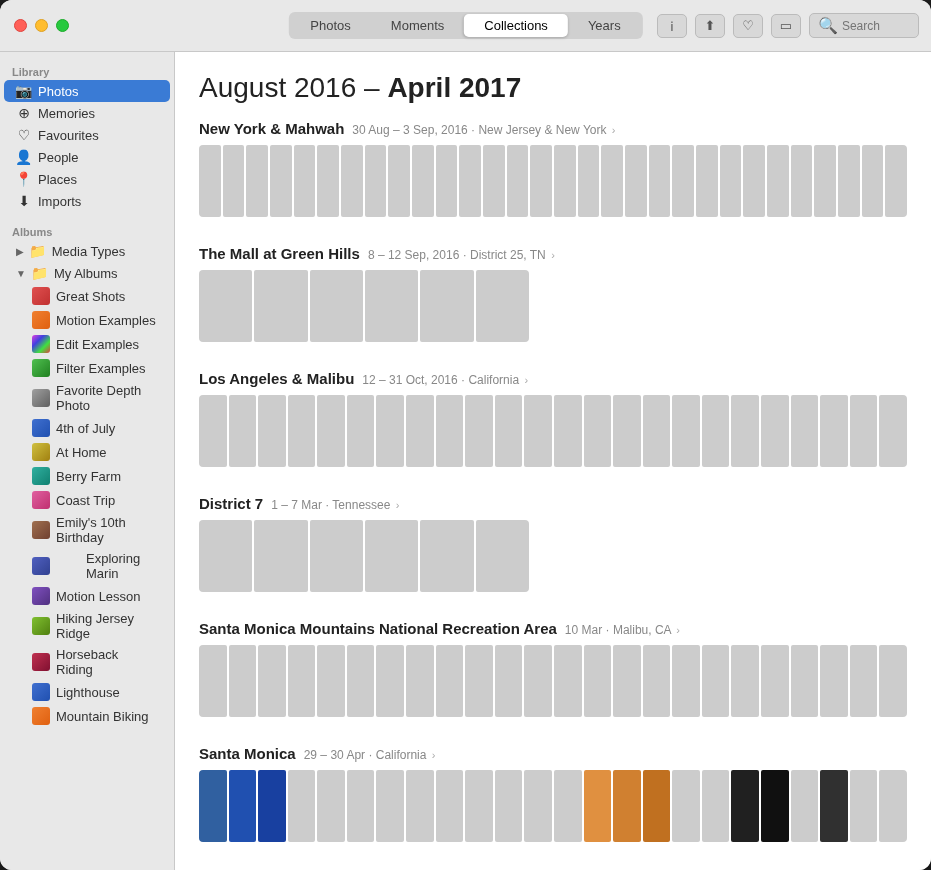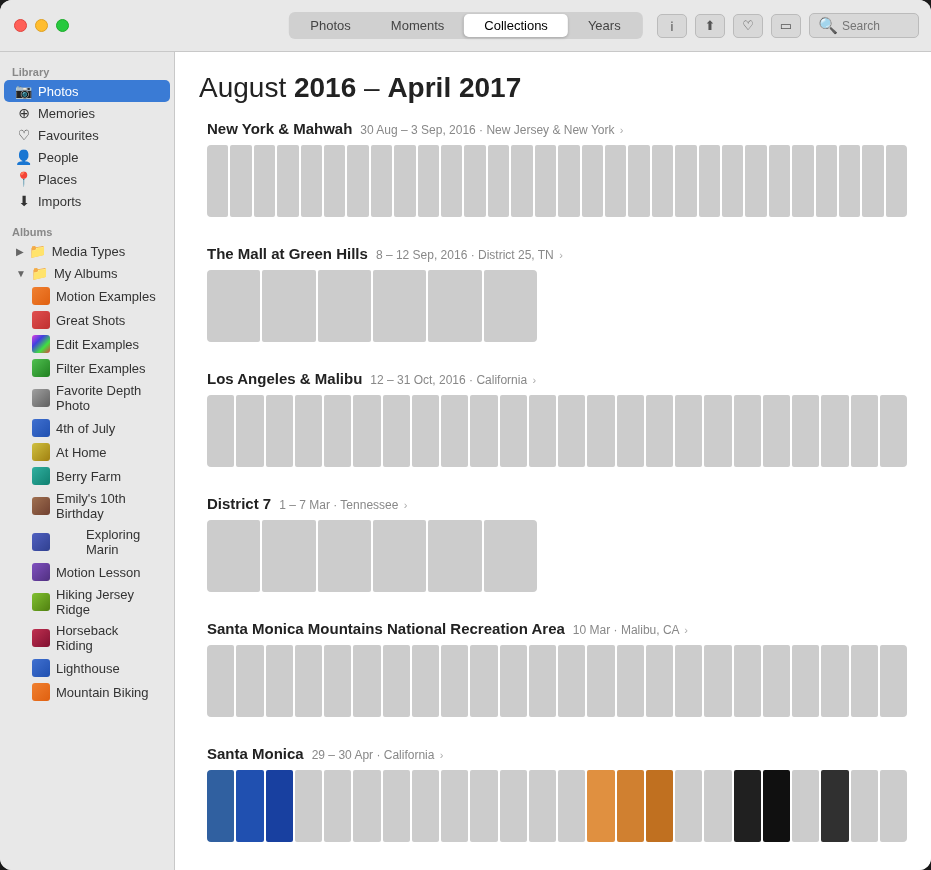--- a/index.html
+++ b/index.html
@@ -174,21 +174,21 @@
       padding: 20px 24px;
     }
     .content::-webkit-scrollbar { width: 8px; }
     .content::-webkit-scrollbar-thumb { background: #ccc; border-radius: 4px; }
     .date-range-title {
       font-size: 28px;
       font-weight: 300;
       color: #222;
       margin-bottom: 16px;
     }
-    .collection-section { margin-bottom: 28px; margin-left: 8px; }
+    .collection-section { margin-bottom: 28px; }
     .collection-header {
       display: flex;
       align-items: baseline;
       gap: 8px;
       margin-bottom: 8px;
       cursor: pointer;
     }
     .collection-title {
       font-size: 15px;
       font-weight: 700;
@@ -345,28 +345,28 @@
         <span>Media Types</span>
       </div>
 
       <div class="sidebar-item">
         <span style="font-size:10px;color:#666;">▼</span>
         <div class="sidebar-icon">📁</div>
         <span>My Albums</span>
       </div>
 
       <div class="sidebar-item" style="padding-left:28px;">
+        <div class="album-thumb alb-red" style="border-radius:3px;"></div>
+        <span>Great Shots</span>
+      </div>
+      <div class="sidebar-item" style="padding-left:28px;">
         <div class="album-thumb alb-orange" style="border-radius:3px;"></div>
         <span>Motion Examples</span>
       </div>
       <div class="sidebar-item" style="padding-left:28px;">
-        <div class="album-thumb alb-red" style="border-radius:3px;"></div>
-        <span>Great Shots</span>
-      </div>
-      <div class="sidebar-item" style="padding-left:28px;">
         <div class="album-thumb alb-multi" style="border-radius:3px;"></div>
         <span>Edit Examples</span>
       </div>
       <div class="sidebar-item" style="padding-left:28px;">
         <div class="album-thumb alb-green" style="border-radius:3px;"></div>
         <span>Filter Examples</span>
       </div>
       <div class="sidebar-item" style="padding-left:28px;">
         <div class="album-thumb alb-gear" style="border-radius:3px;"></div>
         <span>Favorite Depth Photo</span>
@@ -375,20 +375,24 @@
         <div class="album-thumb alb-blue" style="border-radius:3px;"></div>
         <span>4th of July</span>
       </div>
       <div class="sidebar-item" style="padding-left:28px;">
         <div class="album-thumb alb-yellow" style="border-radius:3px;"></div>
         <span>At Home</span>
       </div>
       <div class="sidebar-item" style="padding-left:28px;">
         <div class="album-thumb alb-teal" style="border-radius:3px;"></div>
         <span>Berry Farm</span>
+      </div>
+      <div class="sidebar-item" style="padding-left:28px;">
+        <div class="album-thumb alb-pink" style="border-radius:3px;"></div>
+        <span>Coast Trip</span>
       </div>
       <div class="sidebar-item" style="padding-left:28px;">
         <div class="album-thumb alb-brown" style="border-radius:3px;"></div>
         <span>Emily's 10th Birthday</span>
       </div>
       <div class="sidebar-item" style="padding-left:28px;gap:36px;">
         <div class="album-thumb alb-indigo" style="border-radius:3px;"></div>
         <span>Exploring Marin</span>
       </div>
       <div class="sidebar-item" style="padding-left:28px;">
@@ -407,21 +411,21 @@
         <div class="album-thumb alb-blue" style="border-radius:3px;"></div>
         <span>Lighthouse</span>
       </div>
       <div class="sidebar-item" style="padding-left:28px;">
         <div class="album-thumb alb-orange" style="border-radius:3px;"></div>
         <span>Mountain Biking</span>
       </div>
     </div>
 
     <div class="content">
-      <div class="date-range-title"><span>August</span> <span style="font-weight:700;">2016</span> – <span style="font-weight:700;">April</span> <span style="font-weight:700;">2017</span></div>
+      <div class="date-range-title"><span>August</span> <span style="font-weight:400;">2016</span> – <span style="font-weight:700;">April</span> <span style="font-weight:700;">2017</span></div>
 
       <div class="collection-section">
         <div class="collection-header">
           <span class="collection-title">New York &amp; Mahwah</span>
           <span class="collection-meta">
             <span>30 Aug – 3 Sep, 2016</span> · <span>New Jersey &amp; New York</span>
             <span class="chevron"> ›</span>
           </span>
         </div>
         <div class="photo-strip">

